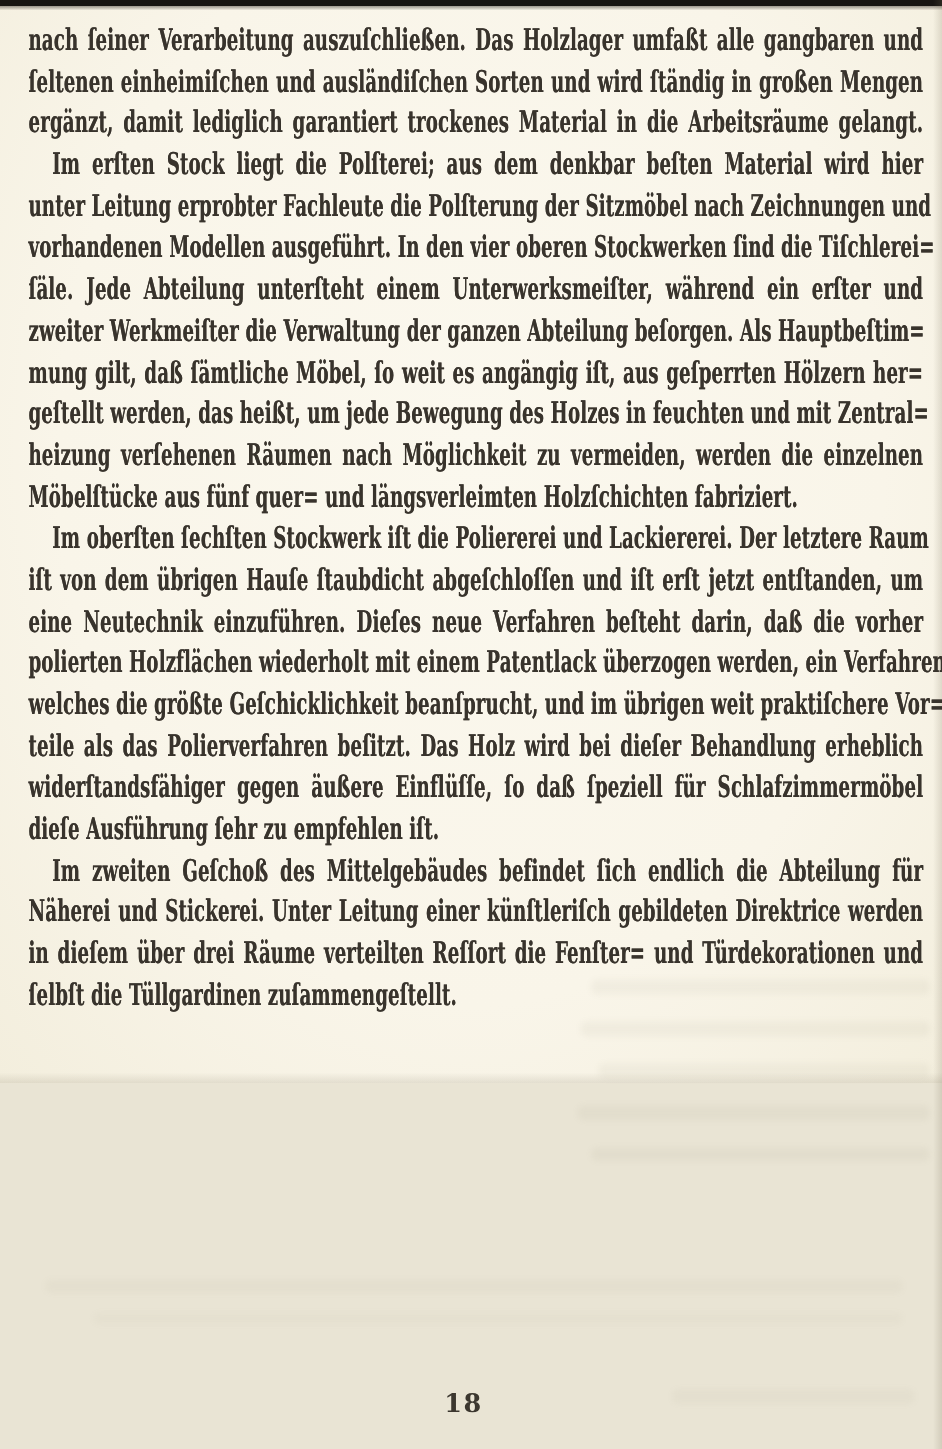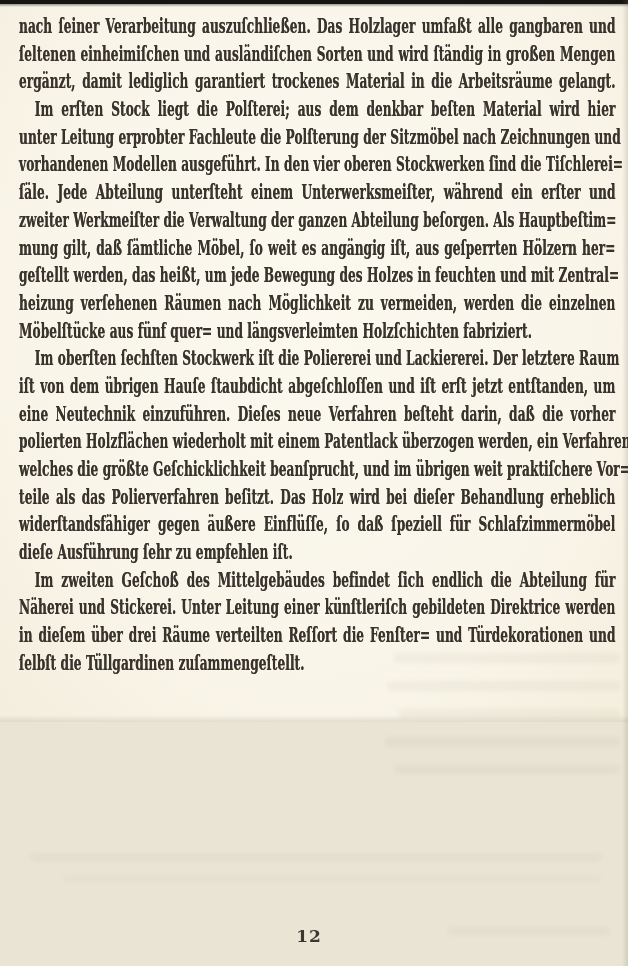--- a/index.html
+++ b/index.html
@@ -129,14 +129,14 @@
 
   <div class="ghost g1"></div>
   <div class="ghost g2"></div>
   <div class="ghost g3"></div>
   <div class="ghost g4"></div>
   <div class="ghost g5"></div>
   <div class="ghost g6"></div>
   <div class="ghost g7"></div>
   <div class="ghost g8"></div>
 
-  <div class="page-number">12</div>
+  <div class="page-number">18</div>
 </div>
 
 </body></html>

